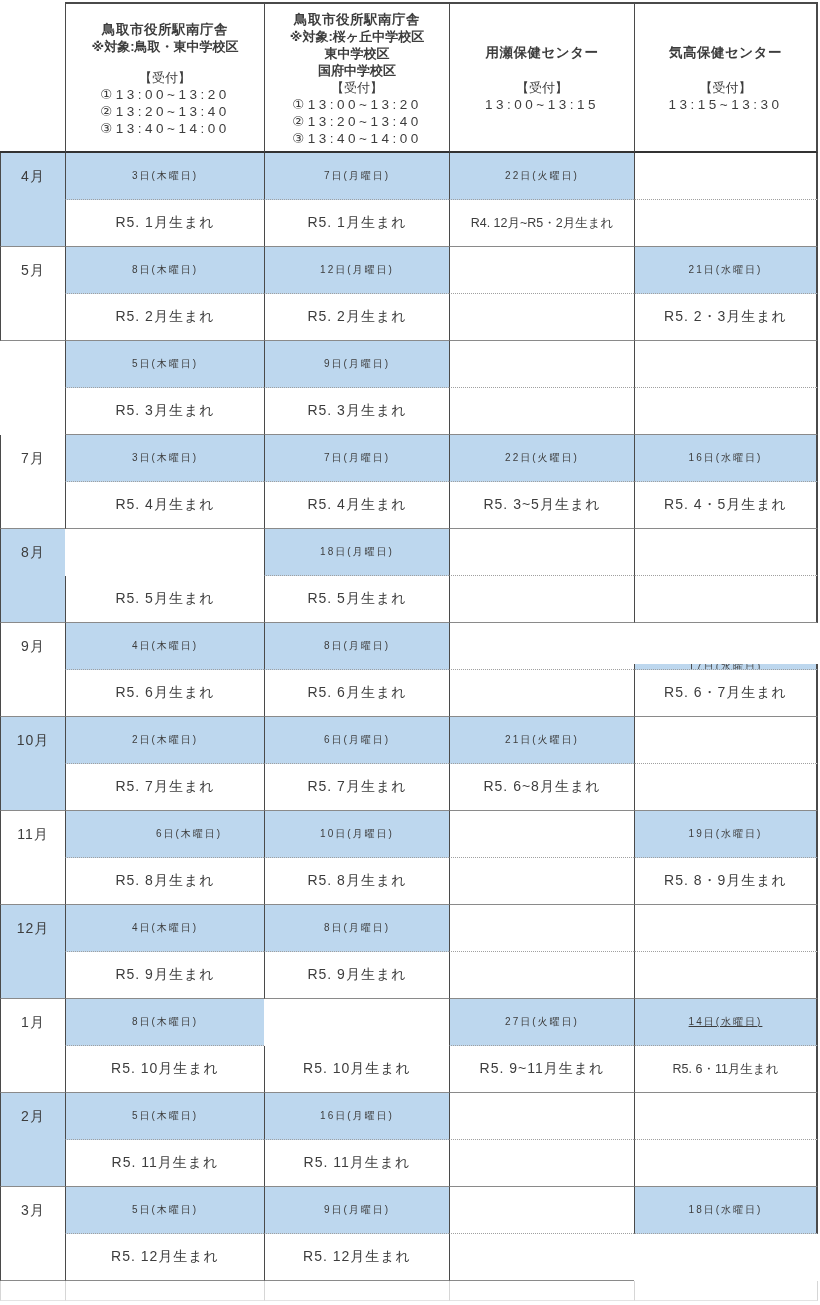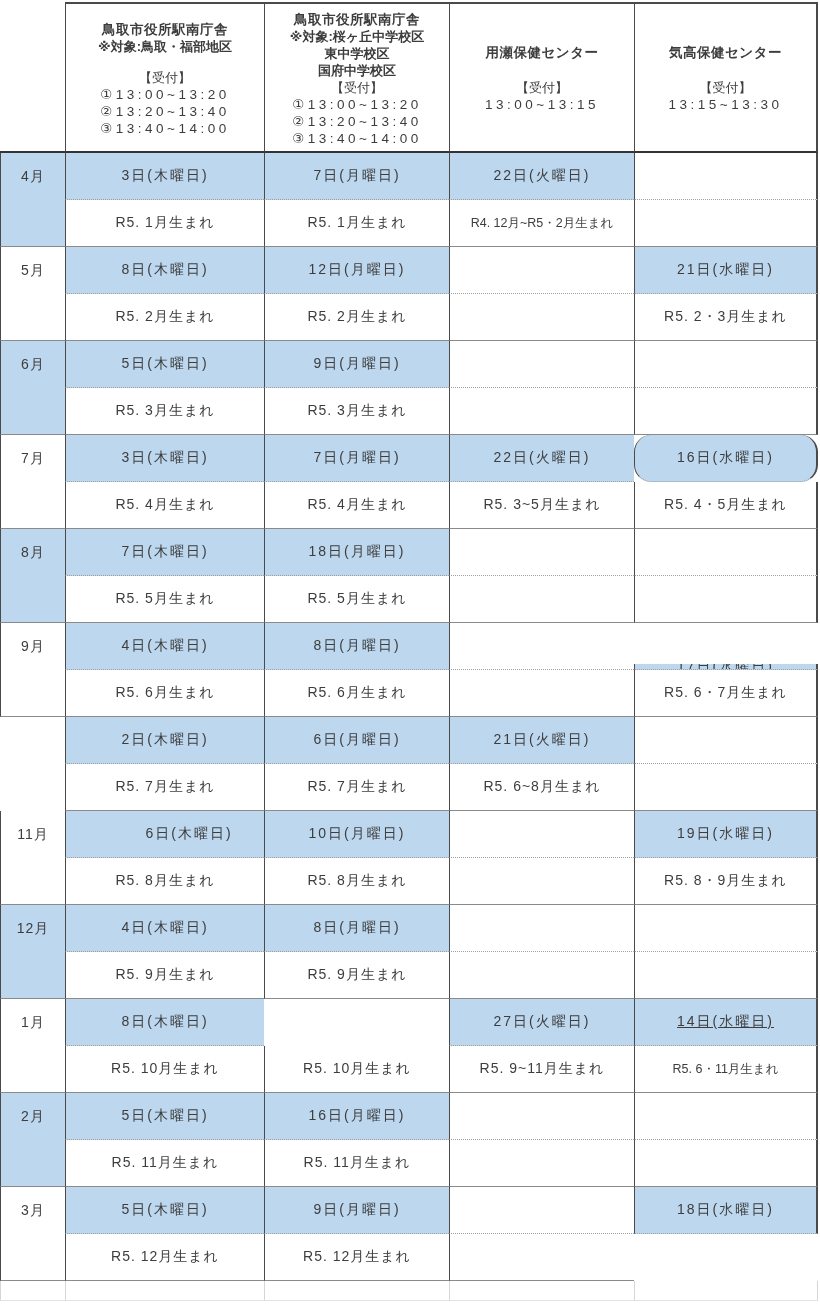--- a/index.html
+++ b/index.html
@@ -41,42 +41,42 @@
   .htime  { font-size:13.5px; line-height:17px; letter-spacing:3.5px; white-space:nowrap; }
 
   
   .month {
     border-bottom:1px solid var(--grid-group);
     align-items:flex-start; padding-top:15px;
     font-size:14px; letter-spacing:1px;
   }
   .date {
     border-bottom:1px dotted var(--grid-dotted);
-    font-size:14px; letter-spacing:2px; white-space:nowrap;
+    font-size:10px; letter-spacing:2px; white-space:nowrap;
   }
   .birth {
     border-bottom:1px solid var(--grid-group);
     font-size:14px; letter-spacing:1px; white-space:nowrap;
   }
   .small { font-size:12.5px; letter-spacing:0; }
 
   
   .stub { border-left:1px solid #d6d6d6; border-bottom:1px solid #e3e3e3; }
   .stub.lastcol { border-right:1px solid #d6d6d6; }
 </style>
 </head>
 <body>
 
 <div class="grid" id="grid">
 
   <div class="cell hdr month-hdr"></div>
 
   <div class="cell hdr">
     <div class="hname">鳥取市役所駅南庁舎</div>
-    <div class="htarget">※対象:鳥取・福部地区</div>
+    <div class="htarget">※対象:鳥取・東中学校区</div>
     <div class="hspace"></div>
     <div class="hrecep">【受付】</div>
     <div class="htime">①13:00~13:20</div>
     <div class="htime">②13:20~13:40</div>
     <div class="htime">③13:40~14:00</div>
   </div>
 
   <div class="cell hdr">
     <div class="hname">鳥取市役所駅南庁舎</div>
     <div class="htarget">※対象:桜ヶ丘中学校区</div>
@@ -113,56 +113,55 @@
     <div class="cell birth lastcol" style="grid-area: 3 / 5;"></div>
     <div class="cell month" style="grid-area: 4 / 1 / span 2;">5月</div>
     <div class="cell date blue" style="grid-area: 4 / 2;">8日(木曜日)</div>
     <div class="cell date blue" style="grid-area: 4 / 3;">12日(月曜日)</div>
     <div class="cell date" style="grid-area: 4 / 4;"></div>
     <div class="cell date blue lastcol" style="grid-area: 4 / 5;">21日(水曜日)</div>
     <div class="cell birth" style="grid-area: 5 / 2;">R5. 2月生まれ</div>
     <div class="cell birth" style="grid-area: 5 / 3;">R5. 2月生まれ</div>
     <div class="cell birth" style="grid-area: 5 / 4;"></div>
     <div class="cell birth lastcol" style="grid-area: 5 / 5;">R5. 2・3月生まれ</div>
-    <div class="cell month blue" style="grid-area: 6 / 1 / span 2;">6月</div>
     <div class="cell date blue" style="grid-area: 6 / 2;">5日(木曜日)</div>
     <div class="cell date blue" style="grid-area: 6 / 3;">9日(月曜日)</div>
     <div class="cell date" style="grid-area: 6 / 4;"></div>
     <div class="cell date lastcol" style="grid-area: 6 / 5;"></div>
     <div class="cell birth" style="grid-area: 7 / 2;">R5. 3月生まれ</div>
     <div class="cell birth" style="grid-area: 7 / 3;">R5. 3月生まれ</div>
     <div class="cell birth" style="grid-area: 7 / 4;"></div>
     <div class="cell birth lastcol" style="grid-area: 7 / 5;"></div>
     <div class="cell month" style="grid-area: 8 / 1 / span 2;">7月</div>
     <div class="cell date blue" style="grid-area: 8 / 2;">3日(木曜日)</div>
     <div class="cell date blue" style="grid-area: 8 / 3;">7日(月曜日)</div>
     <div class="cell date blue" style="grid-area: 8 / 4;">22日(火曜日)</div>
-    <div class="cell date blue lastcol" style="grid-area: 8 / 5; border-radius: 17px;">16日(水曜日)</div>
+    <div class="cell date blue lastcol" style="grid-area: 8 / 5;">16日(水曜日)</div>
     <div class="cell birth" style="grid-area: 9 / 2;">R5. 4月生まれ</div>
     <div class="cell birth" style="grid-area: 9 / 3;">R5. 4月生まれ</div>
     <div class="cell birth" style="grid-area: 9 / 4;">R5. 3~5月生まれ</div>
     <div class="cell birth lastcol" style="grid-area: 9 / 5;">R5. 4・5月生まれ</div>
     <div class="cell month blue" style="grid-area: 10 / 1 / span 2;">8月</div>
-    <div class="cell date blue" style="grid-area: 10 / 2;">7日(木曜日)</div>
     <div class="cell date blue" style="grid-area: 10 / 3;">18日(月曜日)</div>
     <div class="cell date" style="grid-area: 10 / 4;"></div>
     <div class="cell date lastcol" style="grid-area: 10 / 5;"></div>
     <div class="cell birth" style="grid-area: 11 / 2;">R5. 5月生まれ</div>
     <div class="cell birth" style="grid-area: 11 / 3;">R5. 5月生まれ</div>
     <div class="cell birth" style="grid-area: 11 / 4;"></div>
     <div class="cell birth lastcol" style="grid-area: 11 / 5;"></div>
     <div class="cell month" style="grid-area: 12 / 1 / span 2;">9月</div>
     <div class="cell date blue" style="grid-area: 12 / 2;">4日(木曜日)</div>
     <div class="cell date blue" style="grid-area: 12 / 3;">8日(月曜日)</div>
     <div class="cell date" style="grid-area: 12 / 4;"></div>
     <div class="cell date blue lastcol" style="grid-area: 12 / 5; margin-top: 41px;">17日(水曜日)</div>
     <div class="cell birth" style="grid-area: 13 / 2;">R5. 6月生まれ</div>
     <div class="cell birth" style="grid-area: 13 / 3;">R5. 6月生まれ</div>
     <div class="cell birth" style="grid-area: 13 / 4;"></div>
     <div class="cell birth lastcol" style="grid-area: 13 / 5;">R5. 6・7月生まれ</div>
+    <div class="cell month blue" style="grid-area: 14 / 1 / span 2;">10月</div>
     <div class="cell date blue" style="grid-area: 14 / 2;">2日(木曜日)</div>
     <div class="cell date blue" style="grid-area: 14 / 3;">6日(月曜日)</div>
     <div class="cell date blue" style="grid-area: 14 / 4;">21日(火曜日)</div>
     <div class="cell date lastcol" style="grid-area: 14 / 5;"></div>
     <div class="cell birth" style="grid-area: 15 / 2;">R5. 7月生まれ</div>
     <div class="cell birth" style="grid-area: 15 / 3;">R5. 7月生まれ</div>
     <div class="cell birth" style="grid-area: 15 / 4;">R5. 6~8月生まれ</div>
     <div class="cell birth lastcol" style="grid-area: 15 / 5;"></div>
     <div class="cell month" style="grid-area: 16 / 1 / span 2;">11月</div>
     <div class="cell date blue" style="grid-area: 16 / 2; padding-left: 48px;">6日(木曜日)</div>

